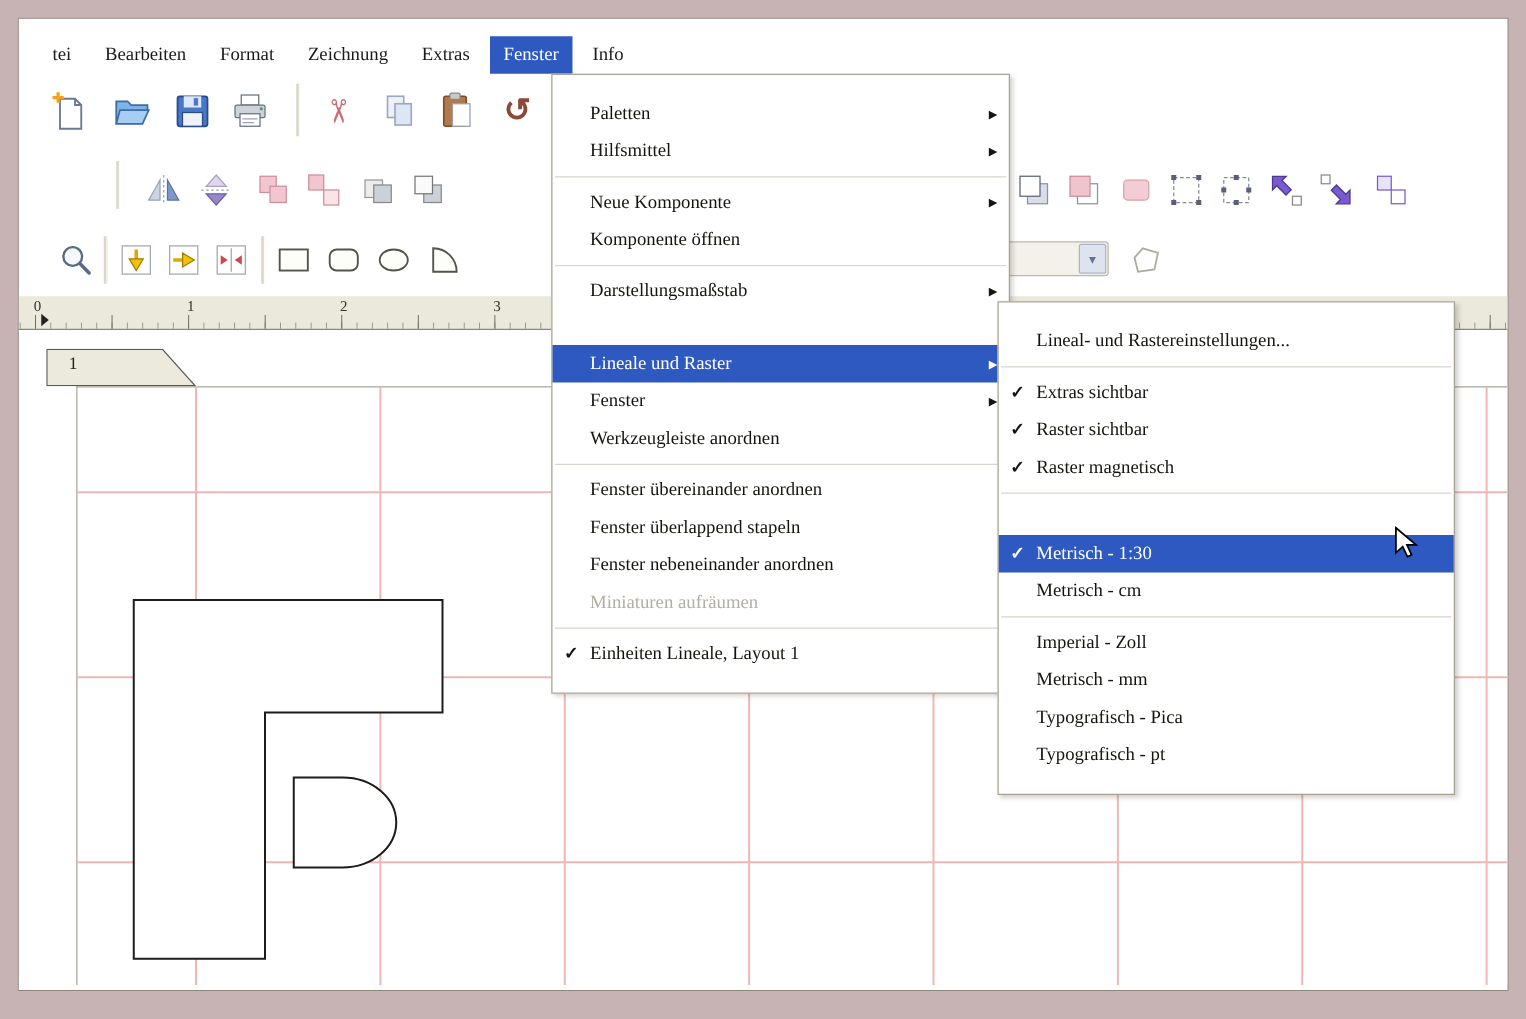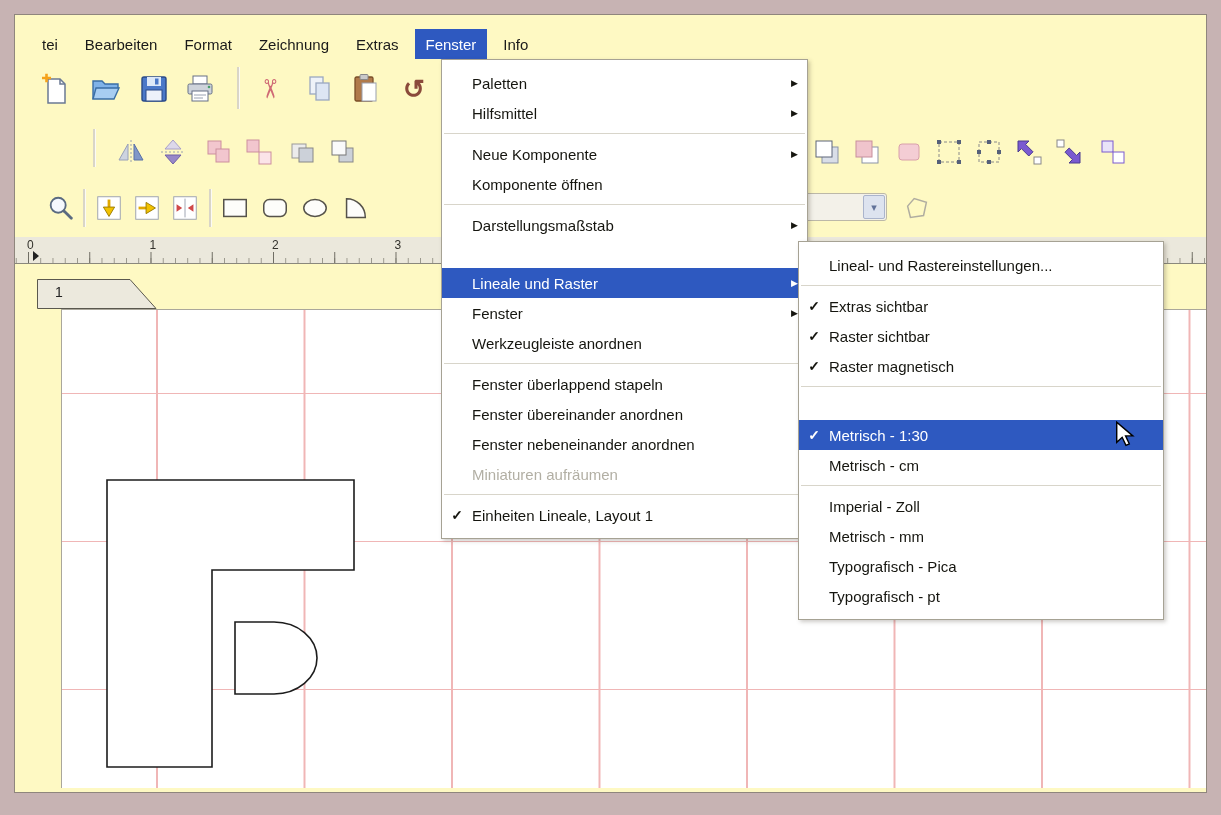--- a/index.html
+++ b/index.html
@@ -1,18 +1,18 @@
 <!DOCTYPE html>
 <html><head>
 <meta charset="utf-8">
 <style>
   html,body{margin:0;padding:0;}
   body{font-family:"Liberation Sans",sans-serif;background:#c7b3b3;width:1221px;height:815px;overflow:hidden;}
   .screen{position:relative;width:1221px;height:815px;background:#c7b3b3;}
-  .window{position:absolute;left:14px;top:14px;right:14px;bottom:22px;background:#fef9c3;border:1px solid #8f867d;overflow:hidden;}
+  .window{position:absolute;left:14px;top:14px;right:14px;bottom:22px;background:#ffffff;border:1px solid #8f867d;overflow:hidden;font-family:Liberation Serif, serif;}
 
   
   .menubar{position:absolute;left:0;top:14px;right:0;height:30px;display:flex;align-items:stretch;padding-left:16px;gap:5px;font-size:15px;color:#1a1a1a;}
   .mb-item{display:flex;align-items:center;padding:0 11px;cursor:default;}
   .mb-item.active{background:#2e59c0;color:#fff;}
 
   
   .trow{position:absolute;left:0;right:0;}
   .row1{top:46px;height:60px;}
   .row2{top:108px;height:58px;}
@@ -46,21 +46,21 @@
   
   .page{position:absolute;left:46px;top:294px;right:0;bottom:4px;background:#fff;border-top:1px solid #aaa79b;border-left:1px solid #aaa79b;
     background-image:
       linear-gradient(to right,#f0b6b6 1.5px,transparent 1.5px),
       linear-gradient(to bottom,#f0b6b6 1.5px,transparent 1.5px);
     background-size:147.5px 148px;
     background-position:94px 83px;}
   .page svg.shapes{position:absolute;left:0;top:0;width:100%;height:100%;}
 
   
-  .menu{position:absolute;background:#fff;border:1px solid #a6a294;box-shadow:2px 2px 4px rgba(60,50,40,.25);padding:8px 0;z-index:10;font-size:15px;color:#15150f;}
+  .menu{position:absolute;background:#fff;border:1px solid #a6a294;box-shadow:2px 2px 4px rgba(60,50,40,.25);padding:16px 0;z-index:10;font-size:15px;color:#15150f;}
   .main-menu{left:426px;top:44px;width:365px;}
   .sub-menu{left:783px;top:226px;width:364px;}
   .menu-item{height:30px;display:flex;align-items:center;cursor:default;}
   .menu-item .chk{width:30px;text-align:center;font-size:14px;font-weight:bold;flex:0 0 auto;}
   .menu-item .lbl{flex:1;white-space:nowrap;overflow:hidden;}
   .menu-item .arr{width:24px;flex:0 0 auto;text-align:right;padding-right:9px;font-size:9px;}
   .menu-item.hl{background:#2e59c0;color:#fff;margin-top:28px;}
   .menu-item.dis{color:#b2afa4;}
   .menu-sep{height:11px;position:relative;}
   .menu-sep::after{content:"";position:absolute;left:2px;right:2px;top:5px;border-top:1px solid #d8d5ca;}
@@ -355,26 +355,26 @@
           <span class="arr">▶</span>
         </div>
         <div class="menu-item">
           <span class="chk"></span>
           <span class="lbl">Werkzeugleiste anordnen</span>
           <span class="arr"></span>
         </div>
         <div class="menu-sep"></div>
         <div class="menu-item">
           <span class="chk"></span>
+          <span class="lbl">Fenster übereinander anordnen</span>
+          <span class="arr"></span>
+        </div>
+        <div class="menu-item">
+          <span class="chk"></span>
           <span class="lbl">Fenster überlappend stapeln</span>
-          <span class="arr"></span>
-        </div>
-        <div class="menu-item">
-          <span class="chk"></span>
-          <span class="lbl">Fenster übereinander anordnen</span>
           <span class="arr"></span>
         </div>
         <div class="menu-item">
           <span class="chk"></span>
           <span class="lbl">Fenster nebeneinander anordnen</span>
           <span class="arr"></span>
         </div>
         <div class="menu-item dis">
           <span class="chk"></span>
           <span class="lbl">Miniaturen aufräumen</span>

